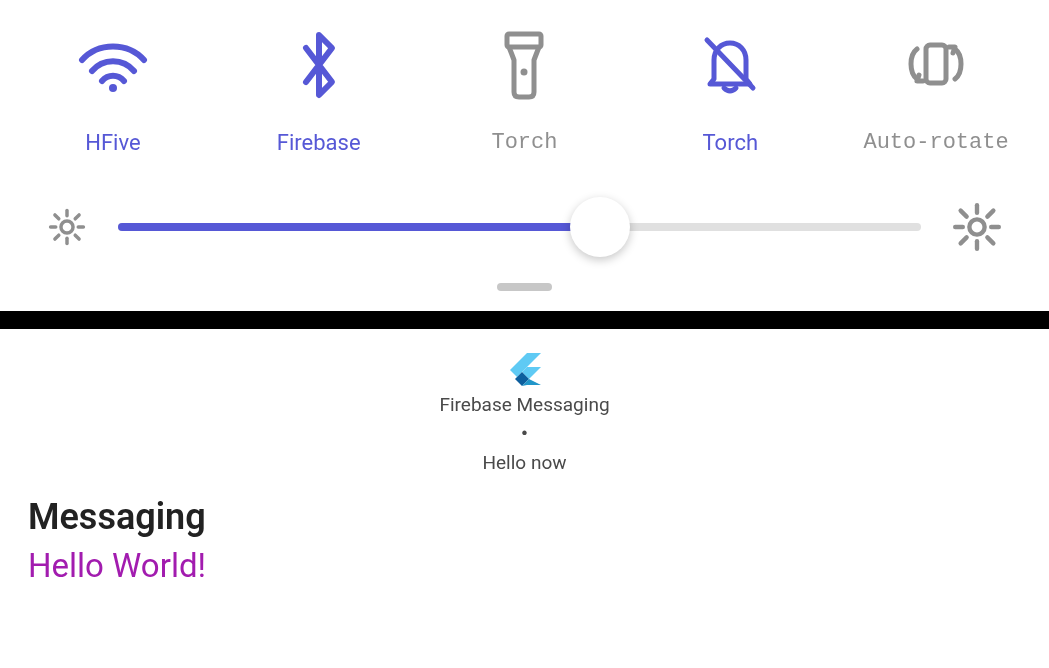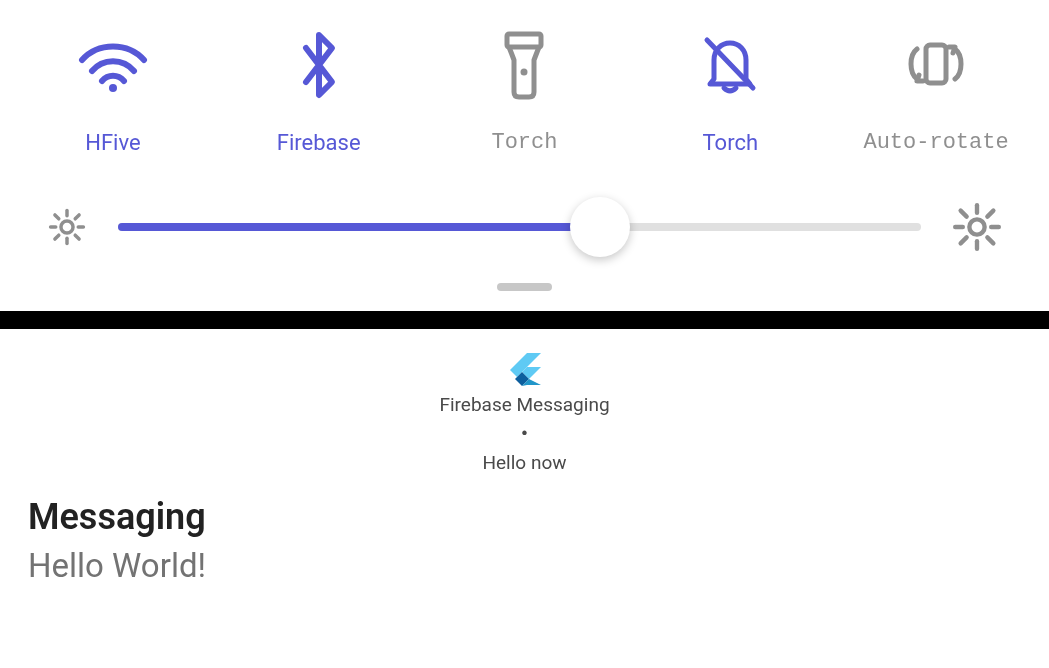--- a/index.html
+++ b/index.html
@@ -120,21 +120,21 @@
     font-weight: 700;
   }
   .notif-title {
     font-size: 36px;
     font-weight: 600;
     color: #222;
     margin-top: 22px;
   }
   .notif-body {
     font-size: 33px;
-    color: #737373;
+    color: #a21caf;
     margin-top: 8px;
   }
 </style>
 </head>
 <body>
 
 <div class="qs-panel">
   <div class="toggles">
 
     <div class="toggle active">

